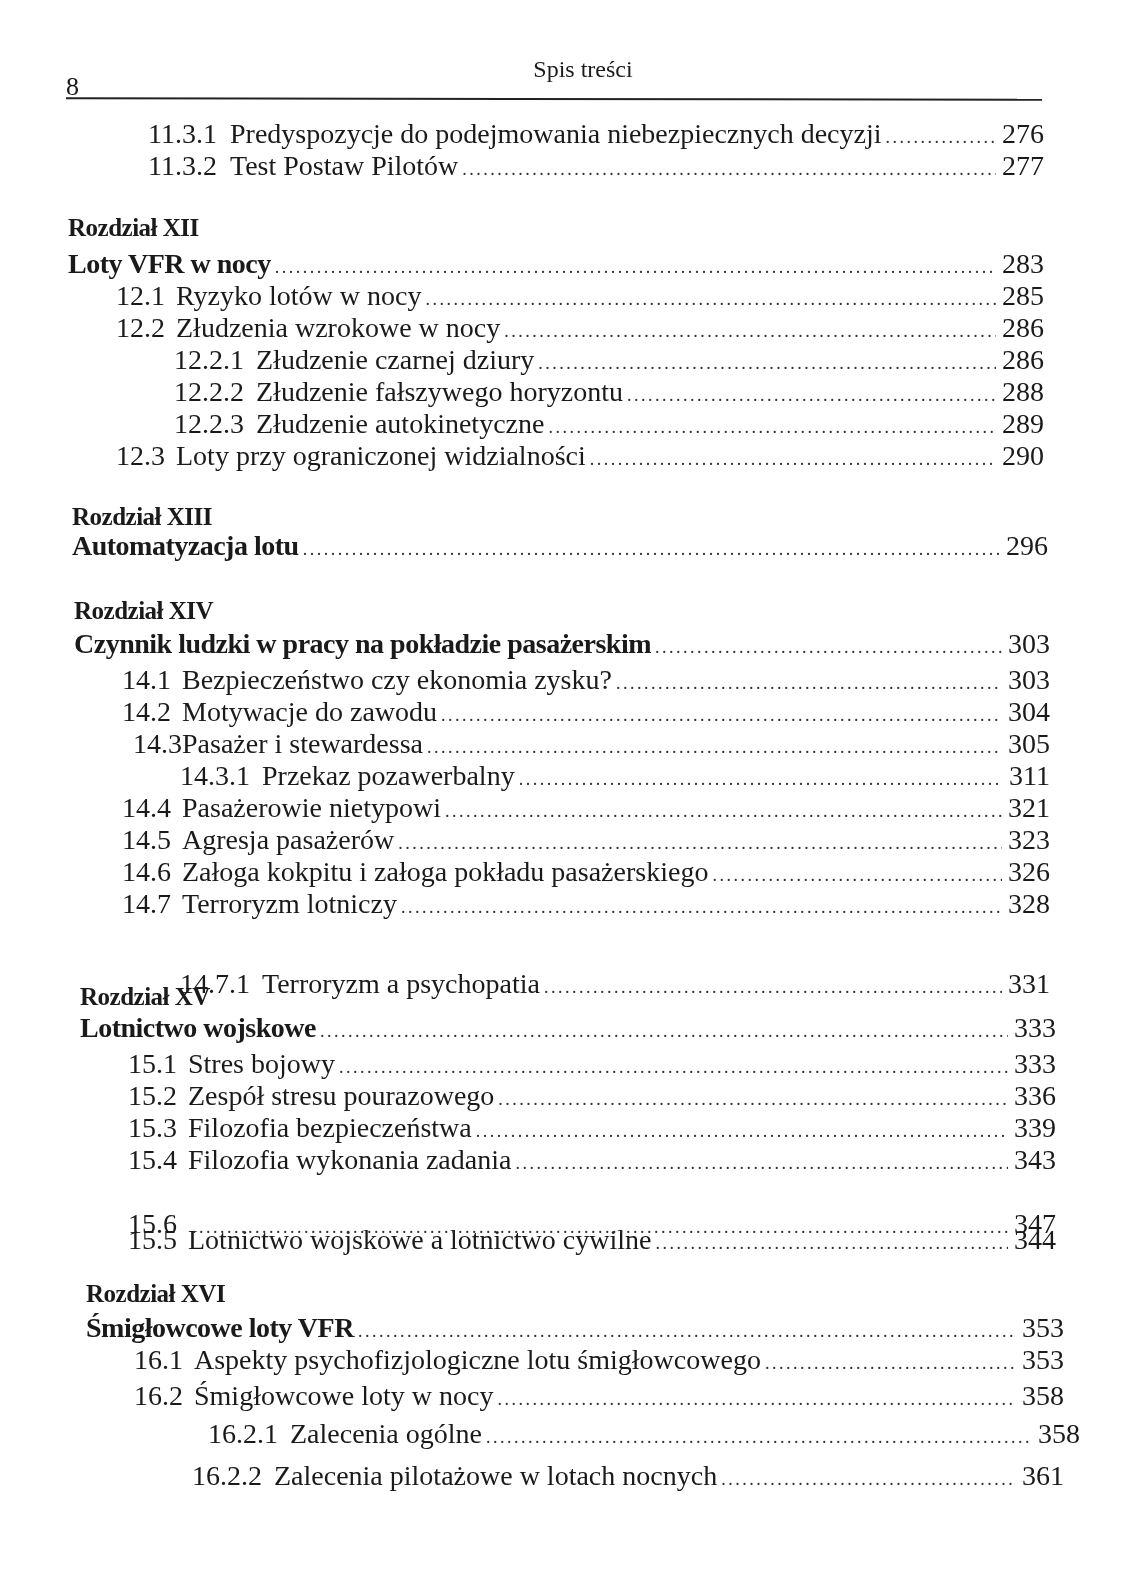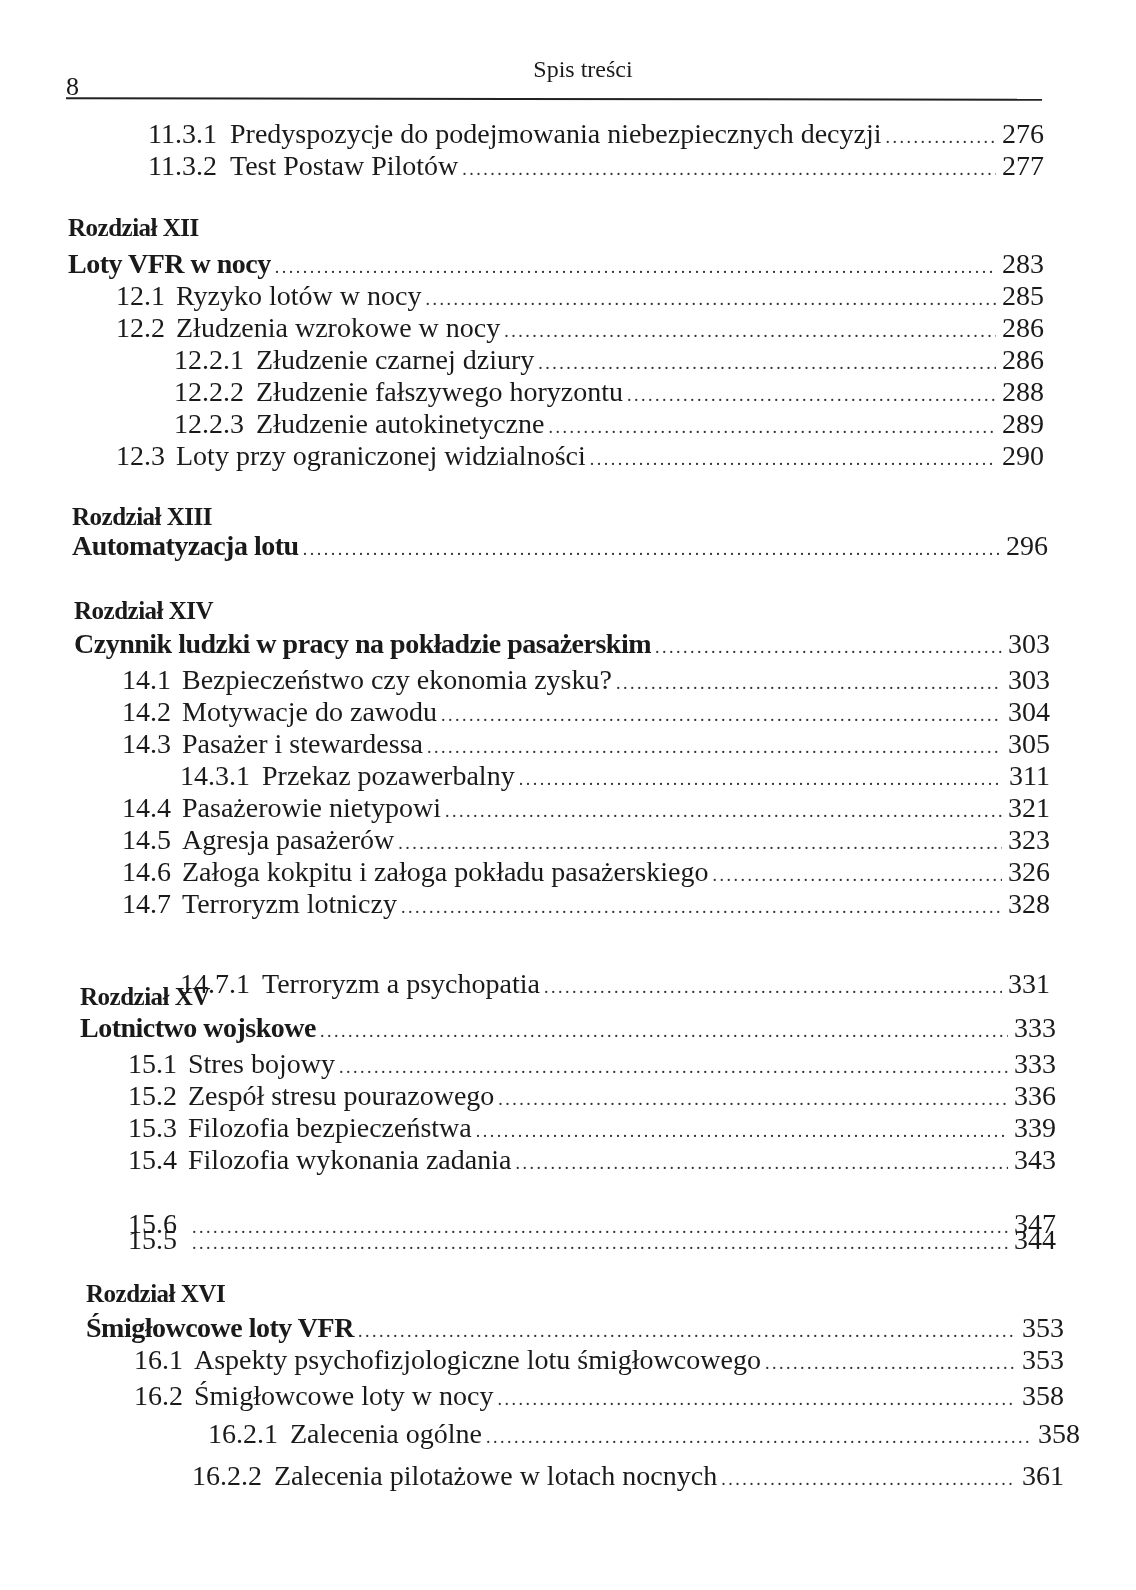--- a/index.html
+++ b/index.html
@@ -100,21 +100,21 @@
       <span class="leader"></span>
       <span class="page">303</span>
     </div>
     <div class="row" style="top: 696px; left: 122px; width: 928px;">
       <span class="num" style="min-width: 60px;">14.2</span>
       <span class="title">Motywacje do zawodu</span>
       <span class="leader"></span>
       <span class="page">304</span>
     </div>
     <div class="row" style="top: 728px; left: 122px; width: 928px;">
-      <span class="num" style="min-width: 60px;">14.3</span>
+      <span class="num" style="min-width: 60px; text-align: right;">14.3</span>
       <span class="title">Pasażer i stewardessa</span>
       <span class="leader"></span>
       <span class="page">305</span>
     </div>
     <div class="row" style="top: 760px; left: 180px; width: 870px;">
       <span class="num" style="min-width: 82px;">14.3.1</span>
       <span class="title">Przekaz  pozawerbalny</span>
       <span class="leader"></span>
       <span class="page">311</span>
     </div>
@@ -173,20 +173,21 @@
       <span class="page">339</span>
     </div>
     <div class="row" style="top: 1144px; left: 128px; width: 928px;">
       <span class="num" style="min-width: 60px;">15.4</span>
       <span class="title">Filozofia wykonania zadania</span>
       <span class="leader"></span>
       <span class="page">343</span>
     </div>
     <div class="row" style="top: 1176px; left: 128px; width: 928px; margin-top: 48px;">
       <span class="num" style="min-width: 60px;">15.5</span>
+      <span class="title">Lotnictwo wojskowe a lotnictwo cywilne</span>
       <span class="leader"></span>
       <span class="page">344</span>
     </div>
     <div class="row" style="top: 1208px; left: 128px; width: 928px;">
       <span class="num" style="min-width: 60px;">15.6</span>
       <span class="leader"></span>
       <span class="page">347</span>
     </div>
     <div class="chapter-label" style="top: 1280px; left: 86px;">Rozdział XVI</div>
     <div class="row chapter-title" style="top: 1312px; left: 86px; width: 978px;">

